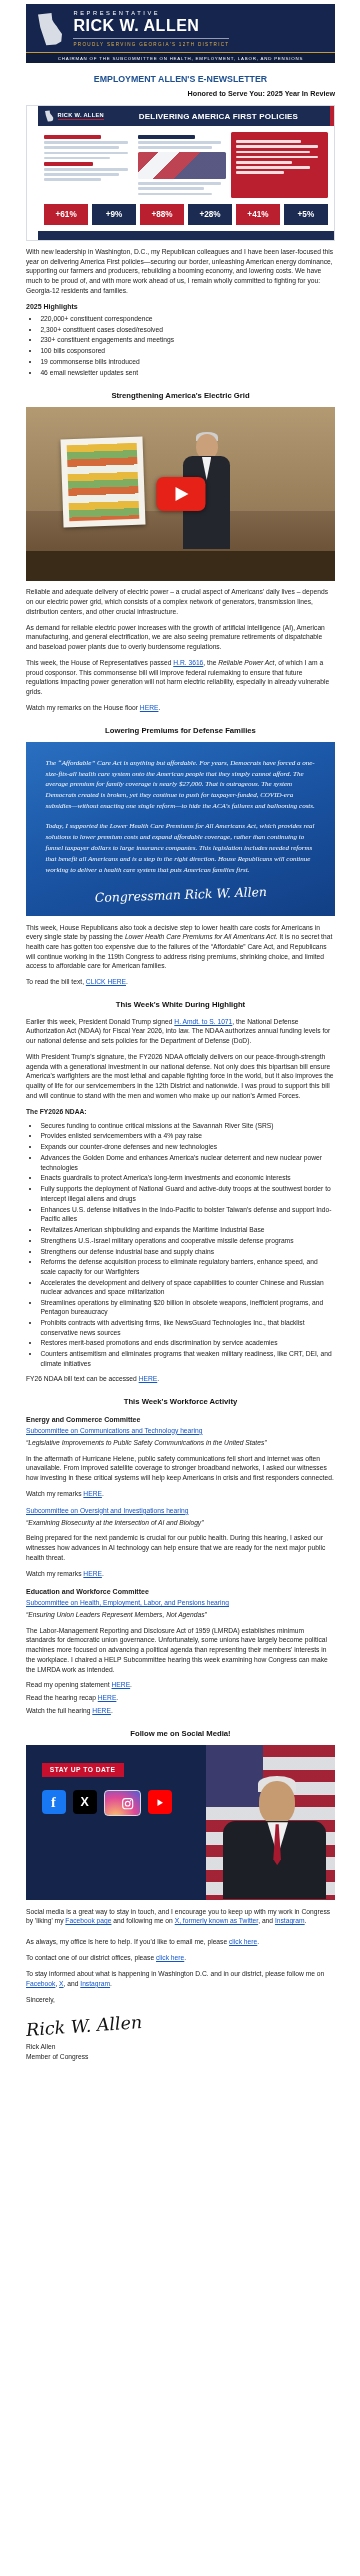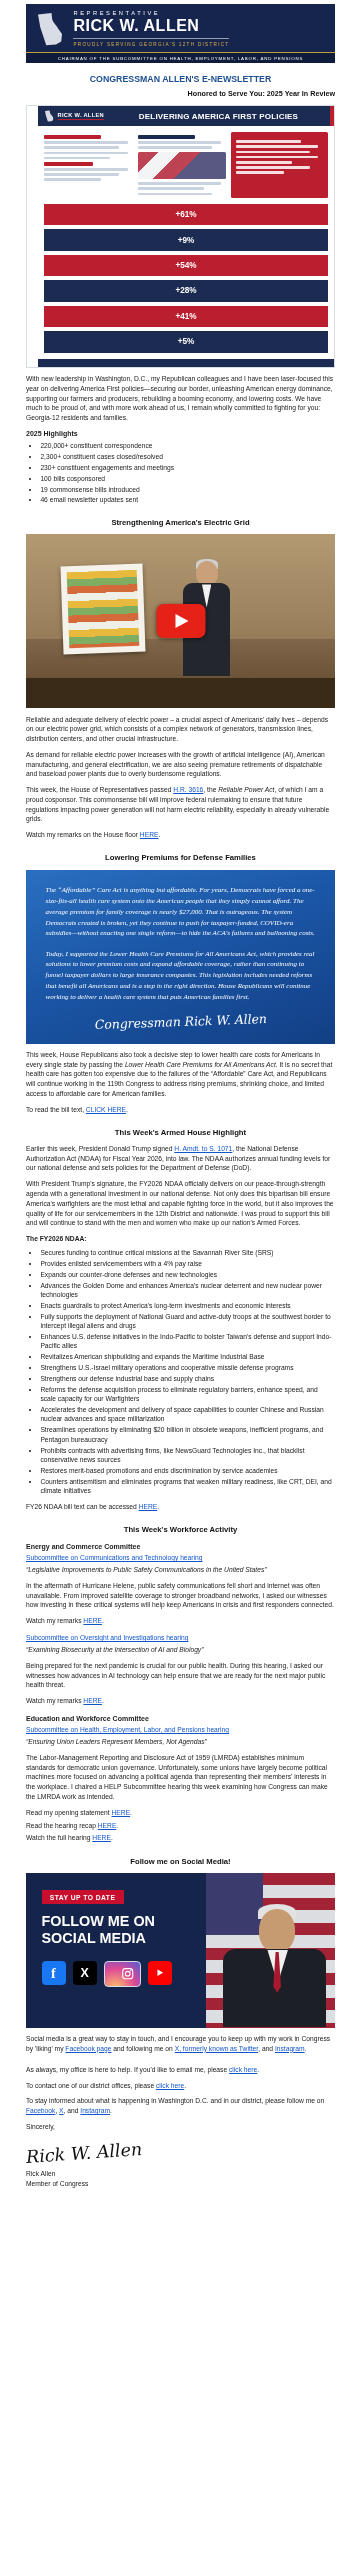--- a/index.html
+++ b/index.html
@@ -34,21 +34,21 @@
   .ig-title{flex:1;text-align:center;color:#fff;font-weight:bold;font-size:8px;letter-spacing:0.2px;}
   .ig-accent{position:absolute;right:0;top:0;bottom:0;width:3.6px;background:#b91f2e;}
   .ig-body{display:grid;grid-template-columns:1fr 1fr 1.1fr;gap:5.2px;padding:6.2px;}
   .bar{height:2.6px;background:#c9d2df;border-radius:1px;margin:2.6px 0;}
   .bar.red{background:#b91f2e;height:3.6px;}
   .bar.navy{background:#1b2b52;height:3.6px;}
   .bar.w95{width:95%}.bar.w85{width:85%}.bar.w75{width:75%}.bar.w65{width:65%}.bar.w55{width:55%}
   .ig-photo{height:27px;background:linear-gradient(135deg,#b22234 0 18%,#f0f2f5 18% 36%,#b22234 36% 54%,#3c3b6e 54% 100%);border-radius:1.5px;margin:3.1px 0;opacity:.85;}
   .ig-redpanel{background:#b91f2e;border-radius:1.5px;padding:5.2px;}
   .ig-redpanel .bar{background:rgba(255,255,255,.85);}
-  .ig-stats{display:flex;gap:4.1px;padding:0 6.2px 6.2px;flex-direction:column;}
+  .ig-stats{display:flex;gap:4.1px;padding:0 6.2px 6.2px;}
   .chip{flex:1;color:#fff;font-weight:bold;text-align:center;padding:6.2px 0;font-size:8.2px;}
   .chip.red{background:#b91f2e}.chip.navy{background:#1b2b52}
   .ig-foot{background:#1b2b52;height:8.2px;}
 
   
   .hl-h{font-weight:bold;font-size:7px;margin-top:7.2px;}
 
   
   .video{position:relative;height:174px;background:linear-gradient(180deg,#a98f6b 0%,#8d7355 45%,#5d452c 100%);cursor:pointer;overflow:hidden;}
   .video .wall{position:absolute;left:0;right:0;top:0;height:60%;background:linear-gradient(180deg,#b49a73,#967c58);}
@@ -127,21 +127,21 @@
       </span>
       <div>
         <div class="hdr-rep">REPRESENTATIVE</div>
         <div class="hdr-name">RICK W. ALLEN</div>
         <div class="hdr-tag">PROUDLY SERVING GEORGIA'S 12TH DISTRICT</div>
       </div>
     </header>
     <div class="nl-subbar">CHAIRMAN OF THE SUBCOMMITTEE ON HEALTH, EMPLOYMENT, LABOR, AND PENSIONS</div>
 
     
-    <h1 class="masthead-title">CONGRESSMAN ALLEN'S E-NEWSLETTER</h1>
+    <h1 class="masthead-title">EMPLOYMENT ALLEN'S E-NEWSLETTER</h1>
     <h2 class="masthead-sub">Honored to Serve You: 2025 Year In Review</h2>
 
     
     <div class="ig">
       <div class="ig-top">
         <div class="ig-brand">
           <span class="ga-icon">
             <svg width="10.3" height="12" viewBox="0 0 80 90">
                 <path d="M8,6 L44,2 L46,20 C50,30 58,36 62,44 L72,58 L70,78 L56,86 L30,88 L24,70 L14,40 Z" fill="#e8ebf2" opacity="0.92"></path>
               </svg>
@@ -181,21 +181,21 @@
           <div class="bar w85"></div>
           <div class="bar w95"></div>
           <div class="bar w65"></div>
           <div class="bar w85"></div>
           <div class="bar w55"></div>
         </div>
       </div>
       <div class="ig-stats">
         <div class="chip red">+61%</div>
         <div class="chip navy">+9%</div>
-        <div class="chip red">+54%</div>
+        <div class="chip red">+88%</div>
         <div class="chip navy">+28%</div>
         <div class="chip red">+41%</div>
         <div class="chip navy">+5%</div>
       </div>
       <div class="ig-foot"></div>
     </div>
 
     
     <p class="p">With new leadership in Washington, D.C., my Republican colleagues and I have been laser-focused this year on delivering America First policies—securing our border, unleashing American energy dominance, supporting our farmers and producers, rebuilding a booming economy, and lowering costs. We have much to be proud of, and with more work ahead of us, I remain wholly committed to fighting for you: Georgia-12 residents and families.</p>
 
@@ -240,21 +240,21 @@
     <div class="quote-img">
       <p>The “Affordable” Care Act is anything but affordable. For years, Democrats have forced a one-size-fits-all health care system onto the American people that they simply cannot afford. The average premium for family coverage is nearly $27,000. That is outrageous. The system Democrats created is broken, yet they continue to push for taxpayer-funded, COVID-era subsidies—without enacting one single reform—to hide the ACA's failures and ballooning costs.</p>
       <p>Today, I supported the Lower Health Care Premiums for All Americans Act, which provides real solutions to lower premium costs and expand affordable coverage, rather than continuing to funnel taxpayer dollars to large insurance companies. This legislation includes needed reforms that benefit all Americans and is a step in the right direction. House Republicans will continue working to deliver a health care system that puts American families first.</p>
       <div class="quote-sig">Congressman Rick W. Allen</div>
     </div>
 
     <p class="p"><span>This week, House Republicans also took a decisive step to lower health care costs for Americans in every single state by passing the </span><span class="it">Lower Health Care Premiums for All Americans Act</span><span>. It is no secret that health care has gotten too expensive due to the failures of the “Affordable” Care Act, and Republicans will continue working in the 119th Congress to address rising premiums, shrinking choice, and limited access to affordable care for American families.</span></p>
     <p class="p"><span>To read the bill text, </span><a class="lnk">CLICK HERE</a><span>.</span></p>
 
     
-    <h3 class="sec-h">This Week's Armed House Highlight</h3>
+    <h3 class="sec-h">This Week's White During Highlight</h3>
 
 
     <p class="p"><span>Earlier this week, President Donald Trump signed </span><a class="lnk">H. Amdt. to S. 1071</a><span>, the National Defense Authorization Act (NDAA) for Fiscal Year 2026, into law. The NDAA authorizes annual funding levels for our national defense and sets policies for the Department of Defense (DoD).</span></p>
     <p class="p">With President Trump's signature, the FY2026 NDAA officially delivers on our peace-through-strength agenda with a generational investment in our national defense. Not only does this bipartisan bill ensure America's warfighters are the most lethal and capable fighting force in the world, but it also improves the quality of life for our servicemembers in the 12th District and nationwide. I was proud to support this bill and will continue to stand with the men and women who make up our nation's Armed Forces.</p>
     <p class="p" style="font-weight:bold;margin-bottom:2.1px;">The FY2026 NDAA:</p>
     <ul class="list">
         <li>Secures funding to continue critical missions at the Savannah River Site (SRS)</li>
         <li>Provides enlisted servicemembers with a 4% pay raise</li>
         <li>Expands our counter-drone defenses and new technologies</li>
         <li>Advances the Golden Dome and enhances America's nuclear deterrent and new nuclear power technologies</li>
@@ -302,21 +302,20 @@
     <div class="sb">
       <div class="sb-flag"></div>
       <div class="sb-canton"></div>
       <div class="sb-hair"></div>
       <div class="sb-head"></div>
       <div class="sb-suit"></div>
       <div class="sb-shirt"></div>
       <div class="sb-tie"></div>
       <div class="sb-left">
         <span class="sb-tag">STAY UP TO DATE</span>
-        <div class="sb-title">FOLLOW ME ON SOCIAL MEDIA</div>
         <div class="sb-icons">
           <div class="sb-ic fb">f</div>
           <div class="sb-ic x">X</div>
           <div class="sb-ic ig">
             <svg width="13.4" height="13.4" viewBox="0 0 24 24">
                 <rect x="3" y="3" width="18" height="18" rx="5" fill="none" stroke="#fff" stroke-width="2"></rect>
                 <circle cx="12" cy="12" r="4.2" fill="none" stroke="#fff" stroke-width="2"></circle>
                 <circle cx="17.2" cy="6.8" r="1.3" fill="#fff"></circle>
               </svg>
           </div>

